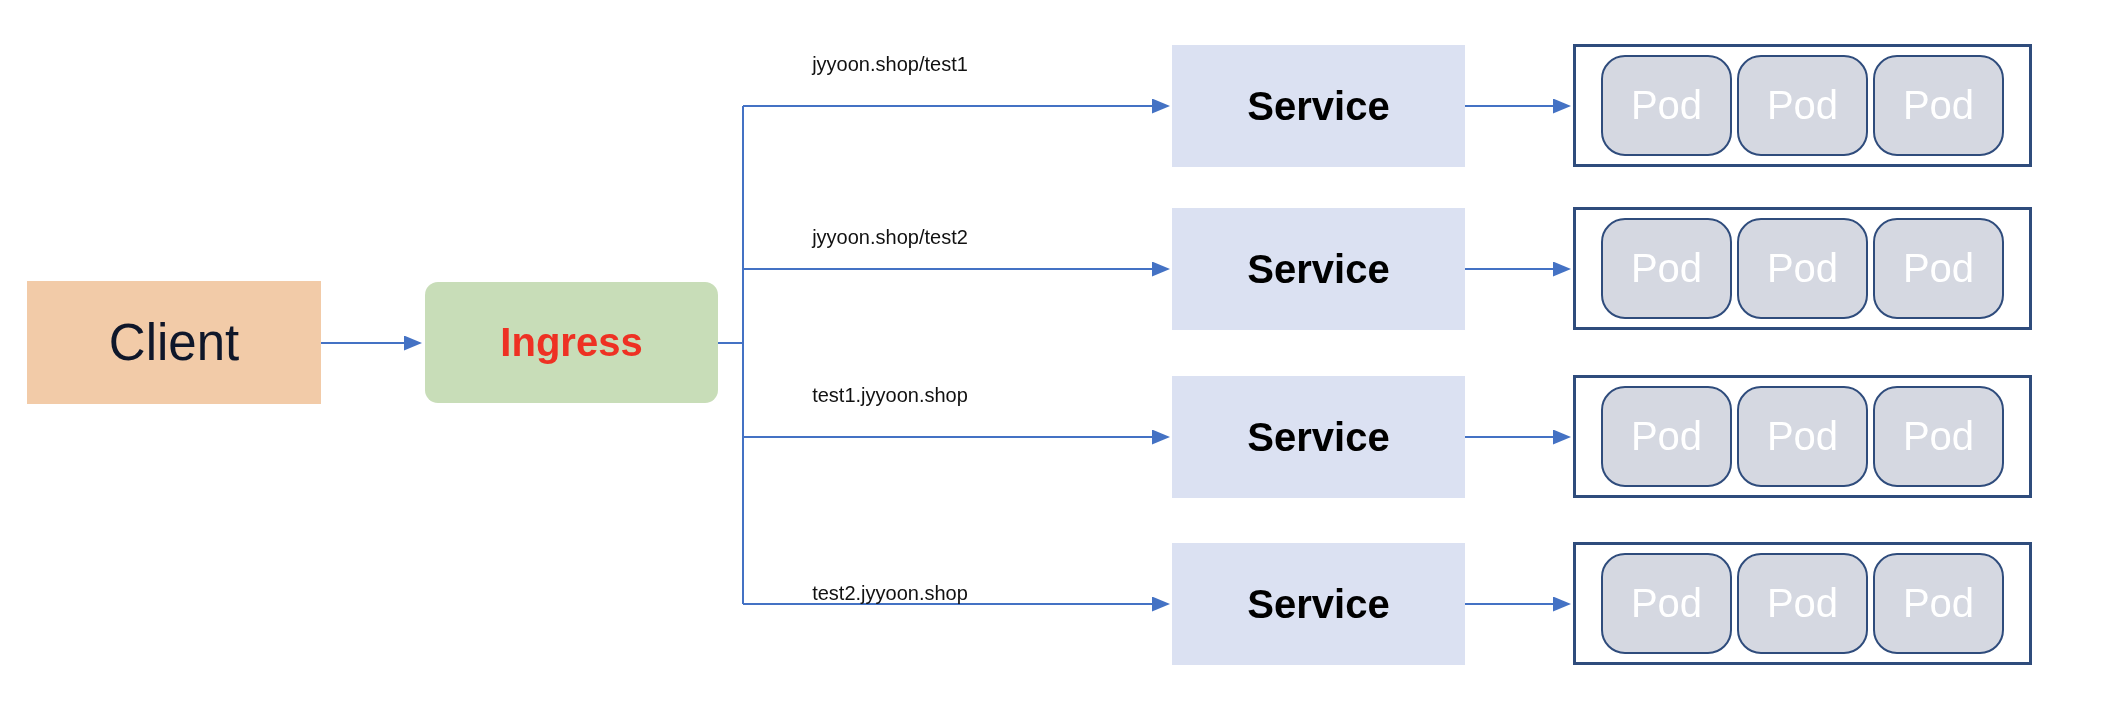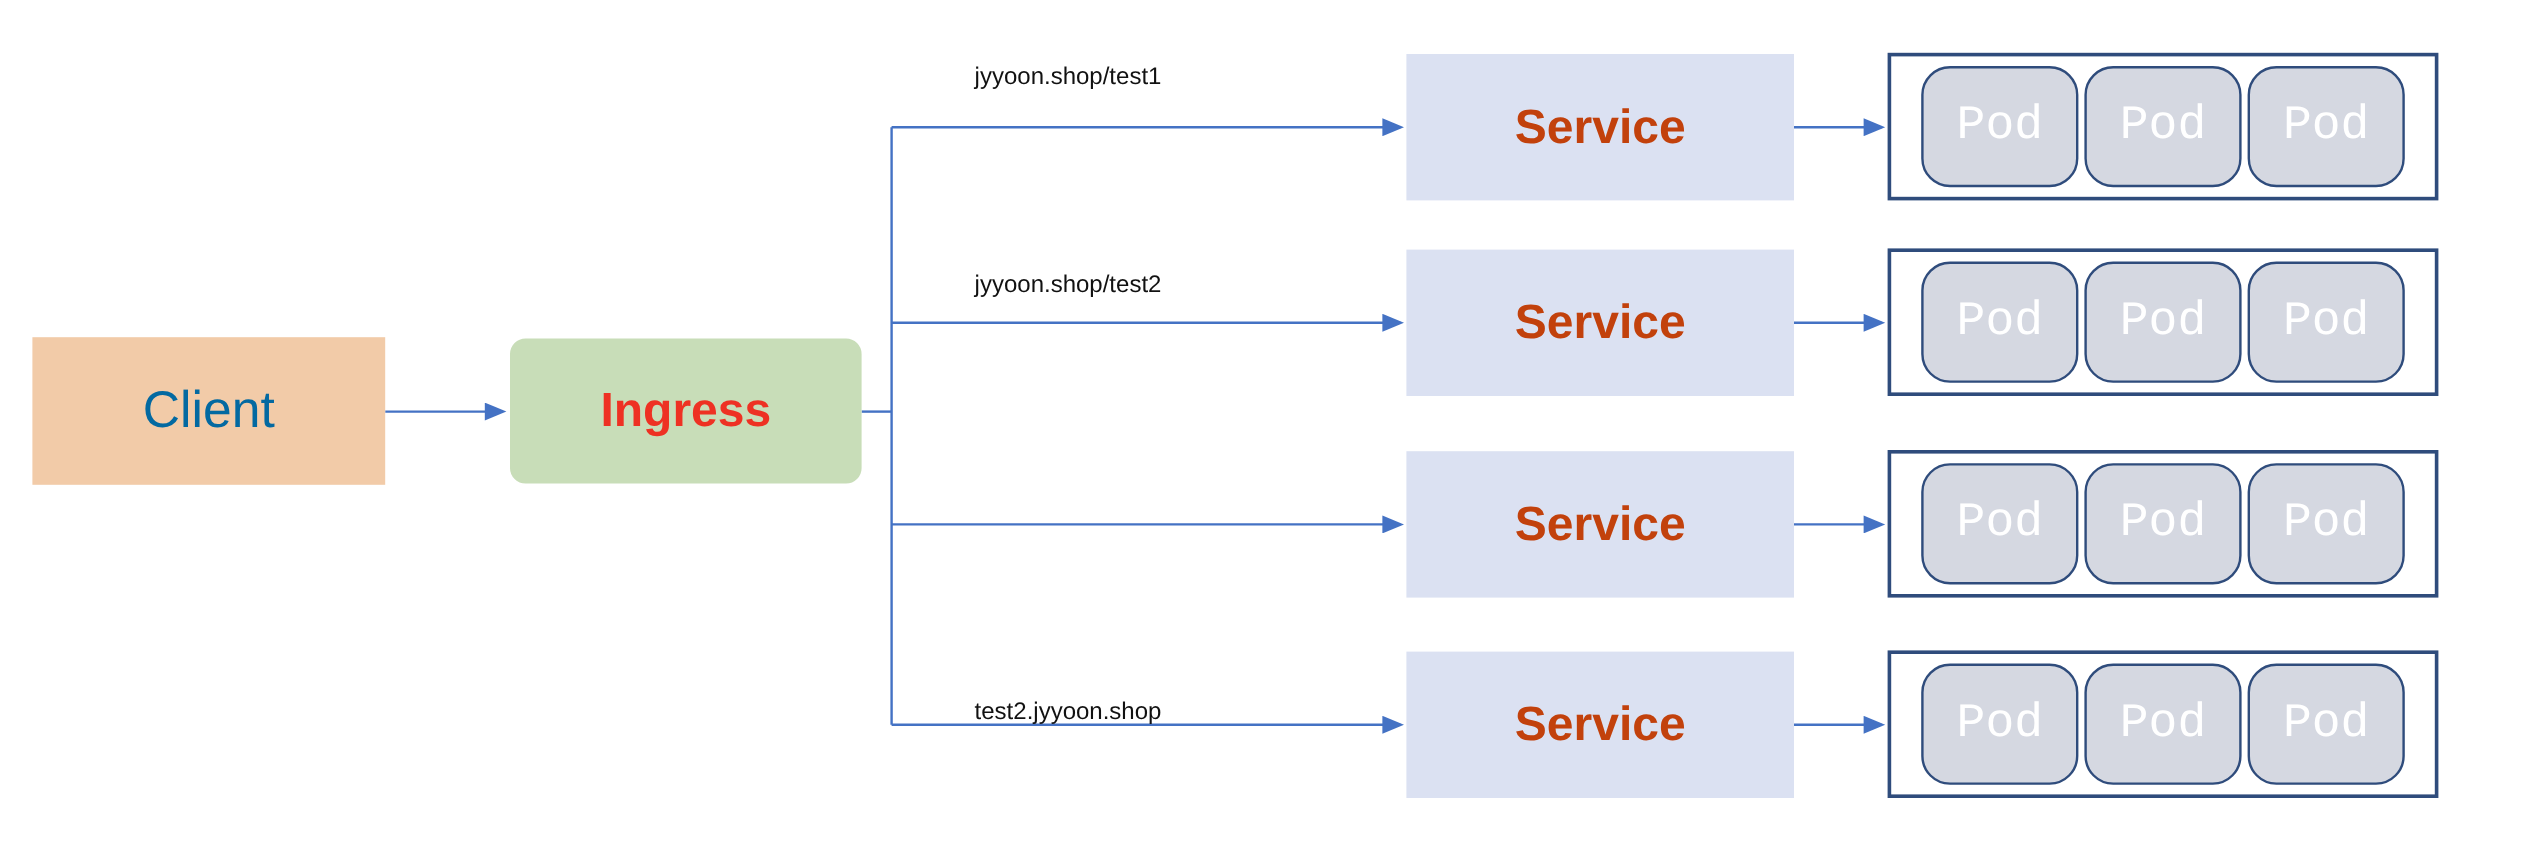--- a/index.html
+++ b/index.html
@@ -12,42 +12,42 @@
     stroke:var(--arrow,#4472C4);stroke-width:2;fill:none;
   }
   svg.connectors marker path{fill:var(--arrow,#4472C4);}
   .box{
     position:absolute;display:flex;align-items:center;justify-content:center;
     box-sizing:border-box;
   }
   .client-box{
     left:27px;top:281px;width:294px;height:123px;
     background:var(--client-fill,#F2CBA8);
-    font-size:43px;color:#0369a1;
+    font-size:51px;color:#0f172a;
   }
   .ingress-box{
     left:425px;top:282px;width:293px;height:121px;
     background:var(--ingress-fill,#C8DDB8);
     font-size:40px;font-weight:700;color:var(--ingress-text,#EE3123);border-radius:13px;
   }
   .service-box{
-    left:1172px;width:323px;height:122px;
+    left:1172px;width:293px;height:122px;
     background:var(--service-fill,#DBE1F2);
-    font-size:40px;font-weight:700;color:#c2410c;
+    font-size:40px;font-weight:700;color:#000000;
   }
   .service-r1{top:45px;} .service-r2{top:208px;} .service-r3{top:376px;} .service-r4{top:543px;}
   .route-label{
     position:absolute;left:750px;width:280px;height:40px;line-height:40px;
     text-align:center;font-size:20px;color:#111111;white-space:nowrap;
   }
   .label-r1{top:44px;} .label-r2{top:217px;} .label-r3{top:375px;} .label-r4{top:573px;}
   .pod-group{
     position:absolute;left:1573px;width:459px;height:123px;
     background:#ffffff;border:3px solid var(--pod-border,#2F4C7C);
-    display:flex;align-items:center;gap:5px;padding:0 25px;box-sizing:border-box;font-family:Liberation Mono, monospace;
+    display:flex;align-items:center;gap:5px;padding:0 25px;box-sizing:border-box;
   }
   .group-r1{top:44px;} .group-r2{top:207px;} .group-r3{top:375px;} .group-r4{top:542px;}
   .pod{
     flex:1;height:101px;border-radius:24px;
     background:var(--pod-fill,#D5D8E1);border:2px solid var(--pod-border,#2F4C7C);
     display:flex;align-items:center;justify-content:center;
     font-size:40px;color:#ffffff;box-sizing:border-box;
   }
 </style>
 </head>
@@ -81,20 +81,21 @@
   <div class="box client-box">
     <span>Client</span>
   </div>
 
   <div class="box ingress-box">
     <span>Ingress</span>
   </div>
 
   <div class="route-label label-r1">jyyoon.shop/test1</div>
   <div class="route-label label-r2">jyyoon.shop/test2</div>
+  <div class="route-label label-r3">test1.jyyoon.shop</div>
   <div class="route-label label-r4">test2.jyyoon.shop</div>
 
   <div class="box service-box service-r1">
     <span>Service</span>
   </div>
   <div class="box service-box service-r2">
     <span>Service</span>
   </div>
   <div class="box service-box service-r3">
     <span>Service</span>

